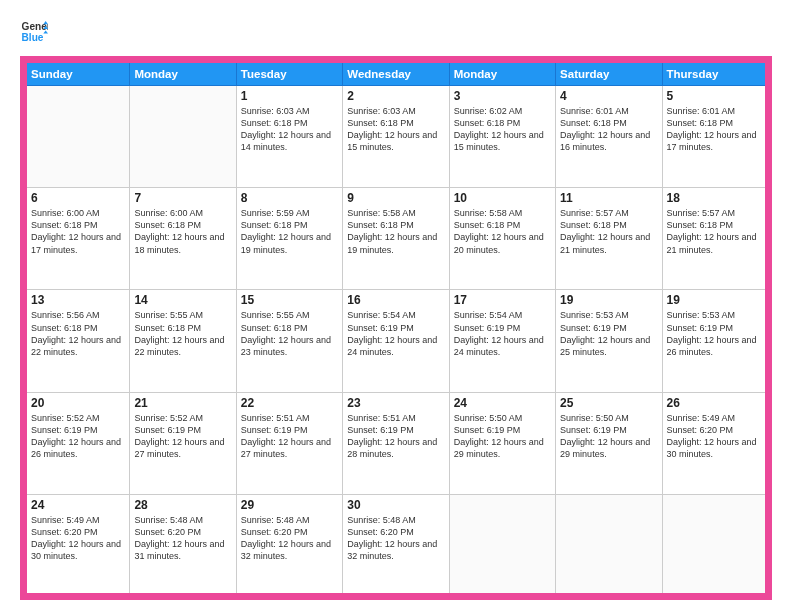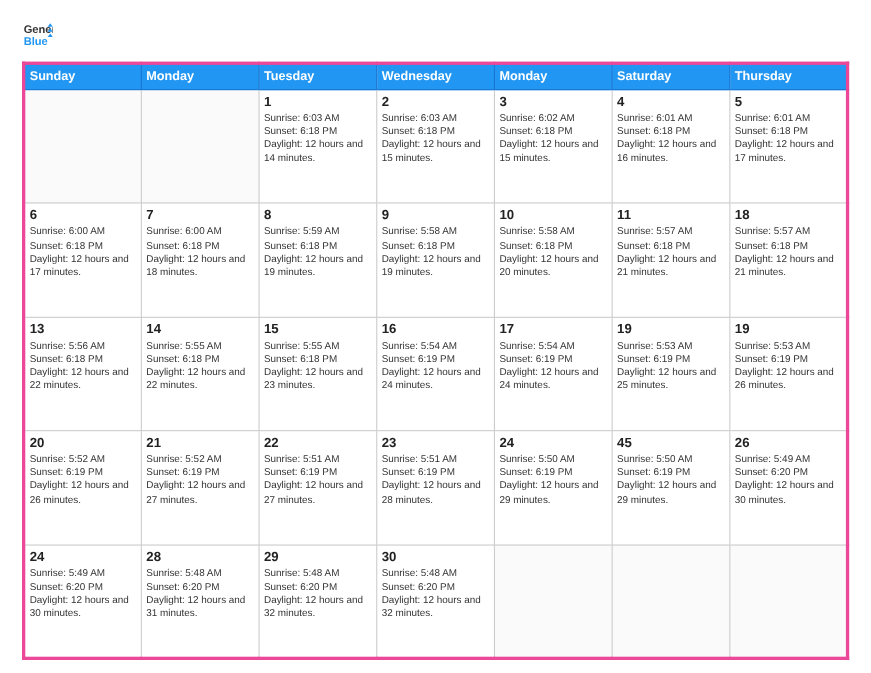--- a/index.html
+++ b/index.html
@@ -40,21 +40,21 @@
       font-weight: normal;
       color: #333;
     }
     .location {
       font-size: 13px;
       color: #555;
       margin-top: 2px;
     }
     .calendar {
       flex: 1;
-      border: 3px solid #ec4899;
+      border: 7px solid #ec4899;
       border-collapse: collapse;
       width: 100%;
       table-layout: fixed;
     }
     .calendar th {
       background: #2196F3;
       color: #fff;
       font-size: 11.5px;
       font-weight: bold;
       padding: 5px 4px;
@@ -266,21 +266,21 @@
 Sunset: 6:19 PM
 Daylight: 12 hours and 28 minutes.</div>
           </td>
           <td>
             <span class="day-num">24</span>
             <div class="day-info" style="white-space: pre-line;">Sunrise: 5:50 AM
 Sunset: 6:19 PM
 Daylight: 12 hours and 29 minutes.</div>
           </td>
           <td>
-            <span class="day-num">45</span>
+            <span class="day-num">25</span>
             <div class="day-info" style="white-space: pre-line;">Sunrise: 5:50 AM
 Sunset: 6:19 PM
 Daylight: 12 hours and 29 minutes.</div>
           </td>
           <td>
             <span class="day-num">26</span>
             <div class="day-info" style="white-space: pre-line;">Sunrise: 5:49 AM
 Sunset: 6:20 PM
 Daylight: 12 hours and 30 minutes.</div>
           </td>

